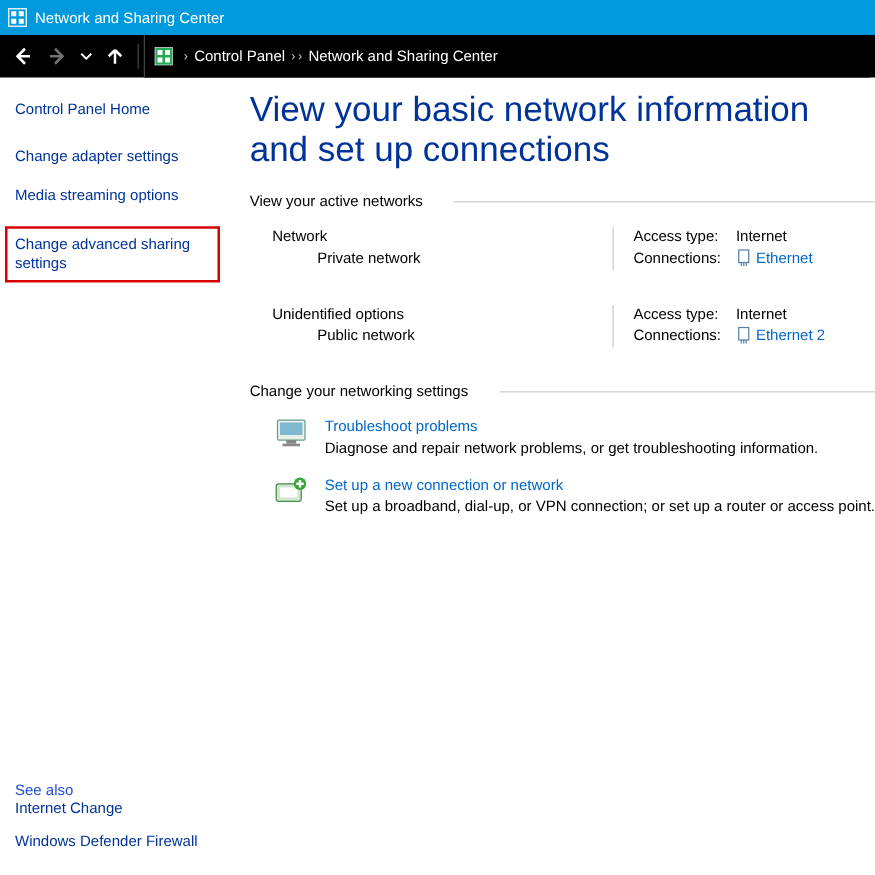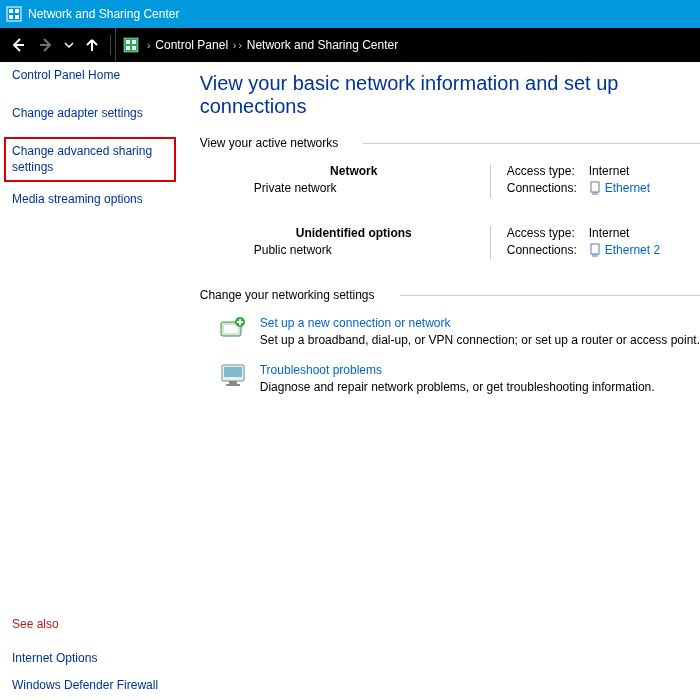--- a/index.html
+++ b/index.html
@@ -12,34 +12,34 @@
     .navbar { height: 34px; background: #000; display: flex; align-items: center; color: #fff; padding: 0 4px; }
     .nav-btn { width: 24px; height: 24px; display: flex; align-items: center; justify-content: center; margin: 0 2px; color: #fff; }
     .nav-sep { width: 1px; height: 20px; background: #444; margin: 0 4px; }
     .addr { flex: 1; display: flex; align-items: center; background: #000; height: 100%; border-left:1px solid #444; padding-left:6px;}
     .addr-icon { width: 18px; height: 18px; margin-right: 6px; display:flex; align-items:center; justify-content:center;}
     .crumb { color: #fff; font-size: 12px; padding: 2px 4px; }
     .chev { color: #ccc; margin: 0 1px; font-size: 10px; }
 
     .content { display: flex; height: calc(700px - 62px); }
 
-    .sidebar { width: 200px; padding: 6px 12px; display:flex; flex-direction:column; }
+    .sidebar { width: 200px; padding: 18px 12px; display:flex; flex-direction:column; }
     .side-link { color: #003399; font-size: 12px; margin-bottom: 16px; cursor: pointer; line-height: 1.3; }
     .side-link.highlighted { border: 2px solid #d60000; padding: 5px 6px; margin-left:-8px; margin-right:-6px; margin-bottom:10px; }
     .side-spacer { flex: 1; }
-    .see-also-label { color: #b91c1c; font-size: 12px; margin-bottom: 20px; }
+    .see-also-label { color: #1d4ed8; font-size: 12px; margin-bottom: 0; }
 
     .main { flex: 1; padding: 10px 0 0 18px; }
-    .page-heading { color: #003399; font-size: 20px; font-weight: 400; margin-bottom: 18px; }
+    .page-heading { color: #003399; font-size: 28px; font-weight: 400; margin-bottom: 18px; }
     .section-label { color: #000; font-size: 12px; display:flex; align-items:center; margin-bottom:14px;gap:19px; }
     .section-label .line { flex:1; height:1px; background:#ccc; margin-left:6px; }
 
     .net-block { display: flex; margin-bottom: 28px; }
     .net-left { width: 290px; padding-left: 18px; }
-    .net-name { font-weight: bold; font-size: 12px; margin-bottom: 3px; text-align: center; }
+    .net-name { font-weight: normal; font-size: 12px; margin-bottom: 3px; }
     .net-type { font-size: 12px; margin-left: 36px; }
     .net-divider { width: 1px; background: #ccc; align-self: stretch; }
     .net-right { padding-left: 16px; font-size: 12px; }
     .net-row { display: flex; margin-bottom: 3px; align-items:center;}
     .net-row .lbl { width: 82px; }
     .net-row .valtxt { }
     .link { color: #0066cc; cursor: pointer; }
     .conn-icon { width:12px; height:14px; display:inline-flex; align-items:center; justify-content:center; margin-right:4px; color:#5a7fa3;}
 
     .settings-item { display: flex; padding-left: 18px; margin-bottom: 16px; }
@@ -104,27 +104,27 @@
     <span class="crumb">Network and Sharing Center</span>
   </div>
 </div>
 
 <div class="content">
 
   <div class="sidebar">
     <div class="side-link">Control Panel Home</div>
     <div style="height:6px"></div>
     <div class="side-link">Change adapter settings</div>
+    <div class="side-link">Media streaming options</div>
     <div class="side-link highlighted">Change advanced sharing settings</div>
-    <div class="side-link">Media streaming options</div>
 
     <div class="side-spacer"></div>
 
     <div class="see-also-label">See also</div>
-    <div class="side-link" style="margin-bottom:12px">Internet Options</div>
+    <div class="side-link" style="margin-bottom:12px">Internet Change</div>
     <div class="side-link" style="margin-bottom:0">Windows Defender Firewall</div>
   </div>
 
   <div class="main">
     <div class="page-heading">View your basic network information and set up connections</div>
 
     <div class="section-label">
       <span>View your active networks</span>
       <span class="line"></span>
     </div>
@@ -182,42 +182,42 @@
     </div>
 
     <div class="section-label">
       <span>Change your networking settings</span>
       <span class="line"></span>
     </div>
 
     <div class="settings-item">
       <div class="settings-icon">
         <svg width="28" height="26" viewBox="0 0 28 26">
+            <rect x="2" y="2" width="22" height="16" rx="1" fill="#e8f0e8" stroke="#6a9a8a"></rect>
+            <rect x="4" y="4" width="18" height="10" fill="#7fb8d0"></rect>
+            <rect x="9" y="18" width="8" height="3" fill="#888"></rect>
+            <rect x="6" y="21" width="14" height="2" fill="#888"></rect>
+          </svg>
+      </div>
+      <div class="settings-text">
+        <div class="title-line">Troubleshoot problems</div>
+        <div class="desc">Diagnose and repair network problems, or get troubleshooting information.</div>
+      </div>
+    </div>
+
+    <div class="settings-item">
+      <div class="settings-icon">
+        <svg width="28" height="26" viewBox="0 0 28 26">
             <rect x="1" y="6" width="20" height="14" rx="2" fill="#cfe6cf" stroke="#4a8a4a"></rect>
             <rect x="4" y="9" width="14" height="8" fill="#fff"></rect>
             <circle cx="20" cy="6" r="5" fill="#3a3"></circle>
             <line x1="20" y1="3" x2="20" y2="9" stroke="#fff" stroke-width="2"></line>
             <line x1="17" y1="6" x2="23" y2="6" stroke="#fff" stroke-width="2"></line>
           </svg>
       </div>
       <div class="settings-text">
         <div class="title-line">Set up a new connection or network</div>
         <div class="desc">Set up a broadband, dial-up, or VPN connection; or set up a router or access point.</div>
       </div>
     </div>
 
-    <div class="settings-item">
-      <div class="settings-icon">
-        <svg width="28" height="26" viewBox="0 0 28 26">
-            <rect x="2" y="2" width="22" height="16" rx="1" fill="#e8f0e8" stroke="#6a9a8a"></rect>
-            <rect x="4" y="4" width="18" height="10" fill="#7fb8d0"></rect>
-            <rect x="9" y="18" width="8" height="3" fill="#888"></rect>
-            <rect x="6" y="21" width="14" height="2" fill="#888"></rect>
-          </svg>
-      </div>
-      <div class="settings-text">
-        <div class="title-line">Troubleshoot problems</div>
-        <div class="desc">Diagnose and repair network problems, or get troubleshooting information.</div>
-      </div>
-    </div>
-
   </div>
 </div>
 
 </body></html>

